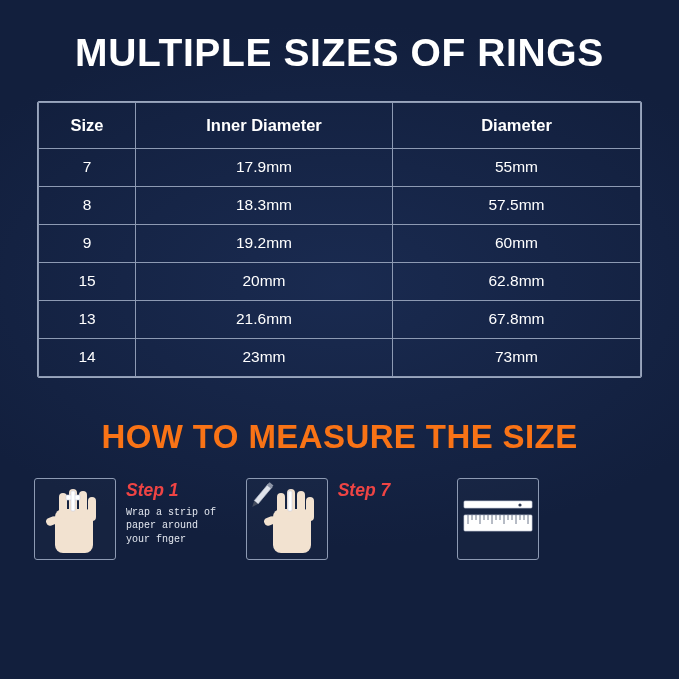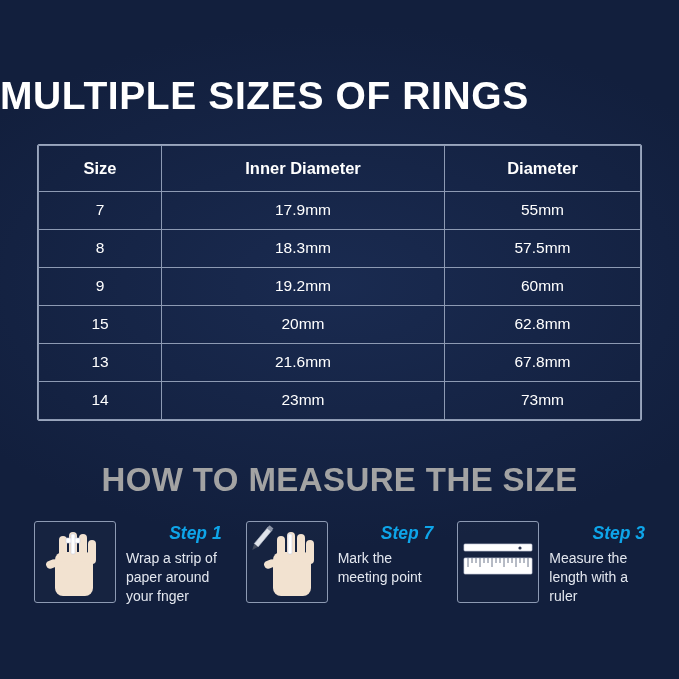--- a/index.html
+++ b/index.html
@@ -29,27 +29,27 @@
     left: 0; right: 0; top: 0; bottom: 0;
     background: radial-gradient(ellipse 95% 55% at 50% 42%, rgba(32,52,96,0.55) 0%, rgba(18,31,61,0) 70%);
     pointer-events: none;
   }
   .content {
     position: relative;
     z-index: 2;
   }
 
   .title {
+    text-align: center;
     color: #ffffff;
     font-size: 39px;
     font-weight: bold;
     letter-spacing: 0.6px;
     padding-top: 33px;
     line-height: 1.05;
-    margin-top: 43px;
   }
 
   .table-wrap {
     margin: 27px 37px 0 37px;
     border: 1px solid #9aa6bd;
     border-radius: 2px;
     overflow: hidden;
   }
   table.size-table {
     width: 100%;
@@ -60,37 +60,37 @@
   table.size-table td {
     border: 1px solid #8d9ab3;
     text-align: center;
     font-size: 15.5px;
     padding: 9px 4px;
     font-weight: normal;
   }
   table.size-table thead th {
     font-weight: bold;
     font-size: 16.5px;
-    padding: 13px 17px;
+    padding: 13px 4px;
   }
   table.size-table th:first-child,
   table.size-table td:first-child {
     width: 88px;
   }
   table.size-table th:nth-child(2),
   table.size-table td:nth-child(2) {
     width: 248px;
   }
   table.size-table tbody tr td {
     padding: 9.5px 4px;
   }
 
   .subtitle {
     text-align: center;
-    color: #a3a3a3;
+    color: #f97316;
     font-size: 33px;
     font-weight: bold;
     letter-spacing: 0.4px;
     margin-top: 40px;
   }
 
   .steps {
     display: flex;
     justify-content: center;
     gap: 24px;
@@ -110,31 +110,31 @@
     border: 1px solid #8d9ab3;
     border-radius: 3px;
     background: rgba(255,255,255,0.02);
     position: relative;
     overflow: hidden;
   }
   .step-text {
     padding-top: 2px;
   }
   .step-label {
-    color: #0ea5e9;
+    color: #ef4444;
     font-size: 17.5px;
     font-weight: bold;
     font-style: italic;
     margin-bottom: 5px;
-    text-align: right;
   }
   .step-desc {
     color: #e3e7ef;
-    font-size: 14px;
+    font-size: 10px;
     line-height: 1.35;
+    font-family: Liberation Mono, monospace;
   }
 
   
   .hand-svg, .ruler-svg {
     display: block;
     width: 100%;
     height: 100%;
   }
 </style>
 </head>
@@ -228,21 +228,20 @@
               <g transform="rotate(40 20 22)">
                 <rect x="10" y="8" width="5" height="22" fill="#dfe3ea" stroke="#b8bfcd" stroke-width="0.6"></rect>
                 <polygon points="10,30 15,30 12.5,36" fill="#444c5e"></polygon>
                 <rect x="10" y="6" width="5" height="4" fill="#8c94a6"></rect>
               </g>
             </g>
           </svg>
         </div>
         <div class="step-text">
           <div class="step-label">Step 7</div>
-          <div class="step-desc">Mark the meeting point</div>
         </div>
       </div>
 
       <div class="step">
         <div class="step-box">
           <svg class="ruler-svg" viewBox="0 0 80 80">
             <g>
               <rect x="6" y="22" width="68" height="7" rx="1" fill="#ffffff" stroke="#c9cfdd" stroke-width="0.7"></rect>
               <rect x="6" y="36" width="68" height="16" rx="1" fill="#ffffff" stroke="#c9cfdd" stroke-width="0.7"></rect>
               <g stroke="#4a5570" stroke-width="0.8">
@@ -260,21 +259,17 @@
                 <line x1="54" y1="36" x2="54" y2="41"></line>
                 <line x1="58" y1="36" x2="58" y2="45"></line>
                 <line x1="62" y1="36" x2="62" y2="41"></line>
                 <line x1="66" y1="36" x2="66" y2="41"></line>
                 <line x1="70" y1="36" x2="70" y2="45"></line>
               </g>
               <circle cx="62" cy="26" r="1.6" fill="#2b3550"></circle>
             </g>
           </svg>
         </div>
-        <div class="step-text">
-          <div class="step-label">Step 3</div>
-          <div class="step-desc">Measure the length with a ruler</div>
-        </div>
       </div>
 
     </div>
   </div>
 </div>
 
 </body></html>

